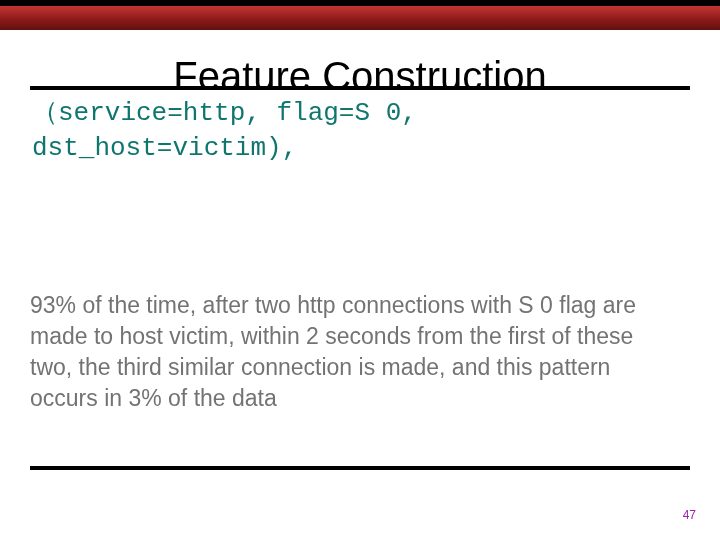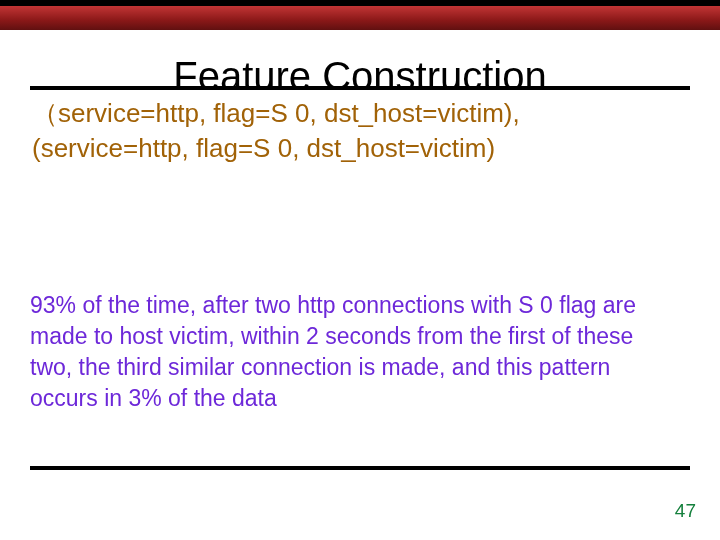--- a/index.html
+++ b/index.html
@@ -51,60 +51,60 @@
     height:4px;
     background:#000;
   }
   .block1{
     position:absolute;
     top:96px;
     left:32px;
     width:640px;
     font-size:26px;
     line-height:1.35;
-    color:#a16207;
+    color:#0f766e;
+    font-family:Liberation Mono, monospace;
   }
   .block2{
     position:absolute;
     top:290px;
     left:30px;
     width:640px;
     font-size:23px;
     line-height:1.35;
-    color:#6d28d9;
+    color:#737373;
   }
   .bottom-rule{
     position:absolute;
     top:466px;
     left:30px;
     width:660px;
     height:4px;
     background:#000;
   }
   .pagenum{
     position:absolute;
     bottom:18px;
     right:24px;
-    font-size:19px;
-    color:#15803d;
+    font-size:12px;
+    color:#a21caf;
   }
 </style>
 </head>
 <body>
 
 <div class="slide">
   <div class="topstripe"></div>
   <div class="redbar"></div>
 
   <div class="title">Feature Construction</div>
   <div class="title-underline"></div>
 
   <div class="block1">
     <div>（service=http, flag=S 0, dst_host=victim),</div>
-    <div>(service=http, flag=S 0, dst_host=victim)</div>
   </div>
 
   <div class="block2">93% of the time, after two http connections with S 0 flag are made to host victim, within 2 seconds from the first of these two, the third similar connection is made, and this pattern occurs in 3% of the data</div>
 
   <div class="bottom-rule"></div>
 
   <div class="pagenum">47</div>
 </div>
 
 </body></html>

